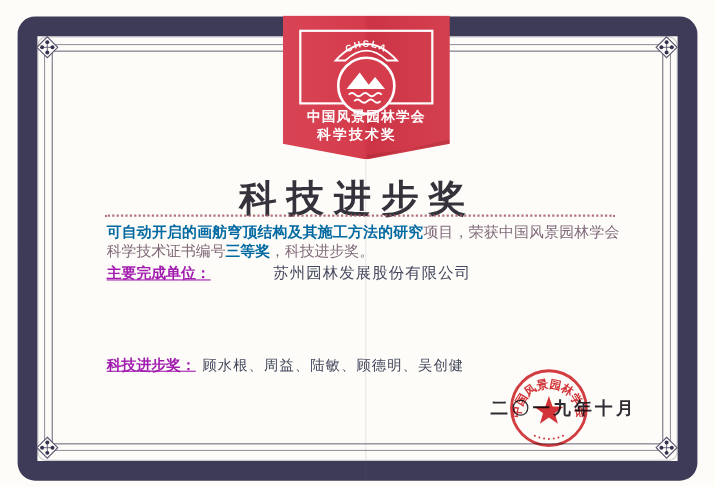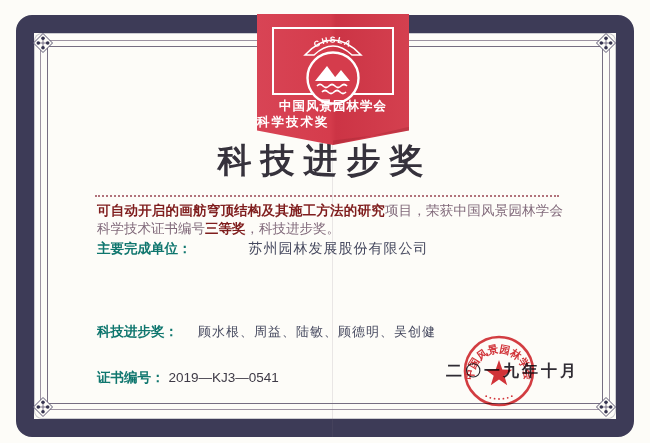--- a/index.html
+++ b/index.html
@@ -53,52 +53,52 @@
     border:2.5px solid #ffffff;box-sizing:border-box;
   }
   .emblem-badge{position:absolute;left:50%;top:19px;transform:translateX(-50%);}
   .emblem-circle{position:absolute;left:50%;top:36px;transform:translateX(-50%);}
   .ribbon-org{
     position:absolute;left:0;right:0;top:85px;text-align:center;
     color:#ffffff;font-family:"Liberation Serif", serif;font-weight:700;
     font-size:12.5px;line-height:14px;letter-spacing:1px;
   }
   .ribbon-award{
-    position:absolute;left:0;right:17px;top:100px;text-align:left;
+    position:absolute;left:0;right:17px;top:100px;text-align:center;
     color:#ffffff;font-family:"Liberation Serif", serif;font-weight:700;
     font-size:12.5px;letter-spacing:2px;
   }
   
   .title{
-    position:absolute;left:0;right:0;top:138px;text-align:center;
+    position:absolute;left:0;right:0;top:158px;text-align:center;
     font-family:"Liberation Serif", serif;font-weight:600;
     font-size:34px;letter-spacing:9px;color:#36323c;
   }
   .dotted{
     position:absolute;left:95px;top:195px;width:464px;height:0;
     border-top:2px dotted #a45a66;opacity:.85;
   }
   
   .body-text{
     position:absolute;left:97px;top:202px;width:466px;
     font-size:13.5px;line-height:17.5px;
     font-family:"Liberation Serif", serif;color:#80697a;
     text-align:justify;
   }
   .body-text b{
-    font-family:"Liberation Sans", sans-serif;color:#7f1d1d;font-weight:700;
+    font-family:"Liberation Sans", sans-serif;color:#0369a1;font-weight:700;
   }
   
   .row{position:absolute;left:97px;font-size:13.5px;}
-  .row .lbl{font-family:"Liberation Sans", sans-serif;font-weight:700;color:#0f766e;}
+  .row .lbl{font-family:"Liberation Sans", sans-serif;font-weight:700;color:#a21caf;text-decoration:underline;}
   .row .val{font-family:"Liberation Serif", serif;color:#45485e;}
   .row-unit{top:240px;}
   .row-unit .val{margin-left:57px;font-size:14px;letter-spacing:1px;}
   .row-people{top:323px;}
-  .row-people .val{margin-left:20px;font-size:13px;letter-spacing:1px;}
+  .row-people .val{margin-left:6px;font-size:13px;letter-spacing:1px;}
   .row-certno{top:369px;}
   .row-certno .val{margin-left:4px;color:#3e3a46;font-family:"Liberation Sans", sans-serif;}
   
   .date{
     position:absolute;left:446px;top:361px;
     font-family:"Liberation Serif", serif;font-weight:600;
     font-size:16px;letter-spacing:3px;color:#2f2b33;z-index:6;
   }
   .seal{position:absolute;left:451px;top:323px;z-index:7;
     mix-blend-mode:multiply;opacity:.92;}
@@ -174,23 +174,20 @@
   <div class="dotted"></div>
 
   <div class="body-text"><b>可自动开启的画舫穹顶结构及其施工方法的研究</b><span>项目，荣获中国风景园林学会科学技术</span><span>证书编号</span><b>三等奖</b><span>，科技进步奖。</span></div>
 
   <div class="row row-unit">
     <span class="lbl">主要完成单位：</span><span class="val">苏州园林发展股份有限公司</span>
   </div>
   <div class="row row-people">
     <span class="lbl">科技进步奖：</span><span class="val">顾水根、周益、陆敏、顾德明、吴创健</span>
   </div>
-  <div class="row row-certno">
-    <span class="lbl">证书编号：</span><span class="val">2019—KJ3—0541</span>
-  </div>
 
   <div class="date">二〇一九年十月</div>
   <svg class="seal" width="96" height="96" viewBox="0 0 96 96">
     <circle cx="48" cy="48" r="34" fill="none" stroke="#cf2128" stroke-width="2.6" opacity=".95"></circle>
     <polygon points="48,37 51.3,46.5 61.3,46.7 53.3,52.7 56.2,62.3 48,56.6 39.8,62.3 42.7,52.7 34.7,46.7 44.7,46.5" fill="#cf2128"></polygon>
     <defs>
         <path id="sealArc" d="M22.7,60.6 A25.8,25.8 0 1 1 73.3,60.6"></path>
       </defs>
     <text font-family="Liberation Serif, serif" font-size="10.5" font-weight="700" fill="#cf2128">
       <textPath href="#sealArc" startOffset="50%" text-anchor="middle">中国风景园林学会</textPath>

